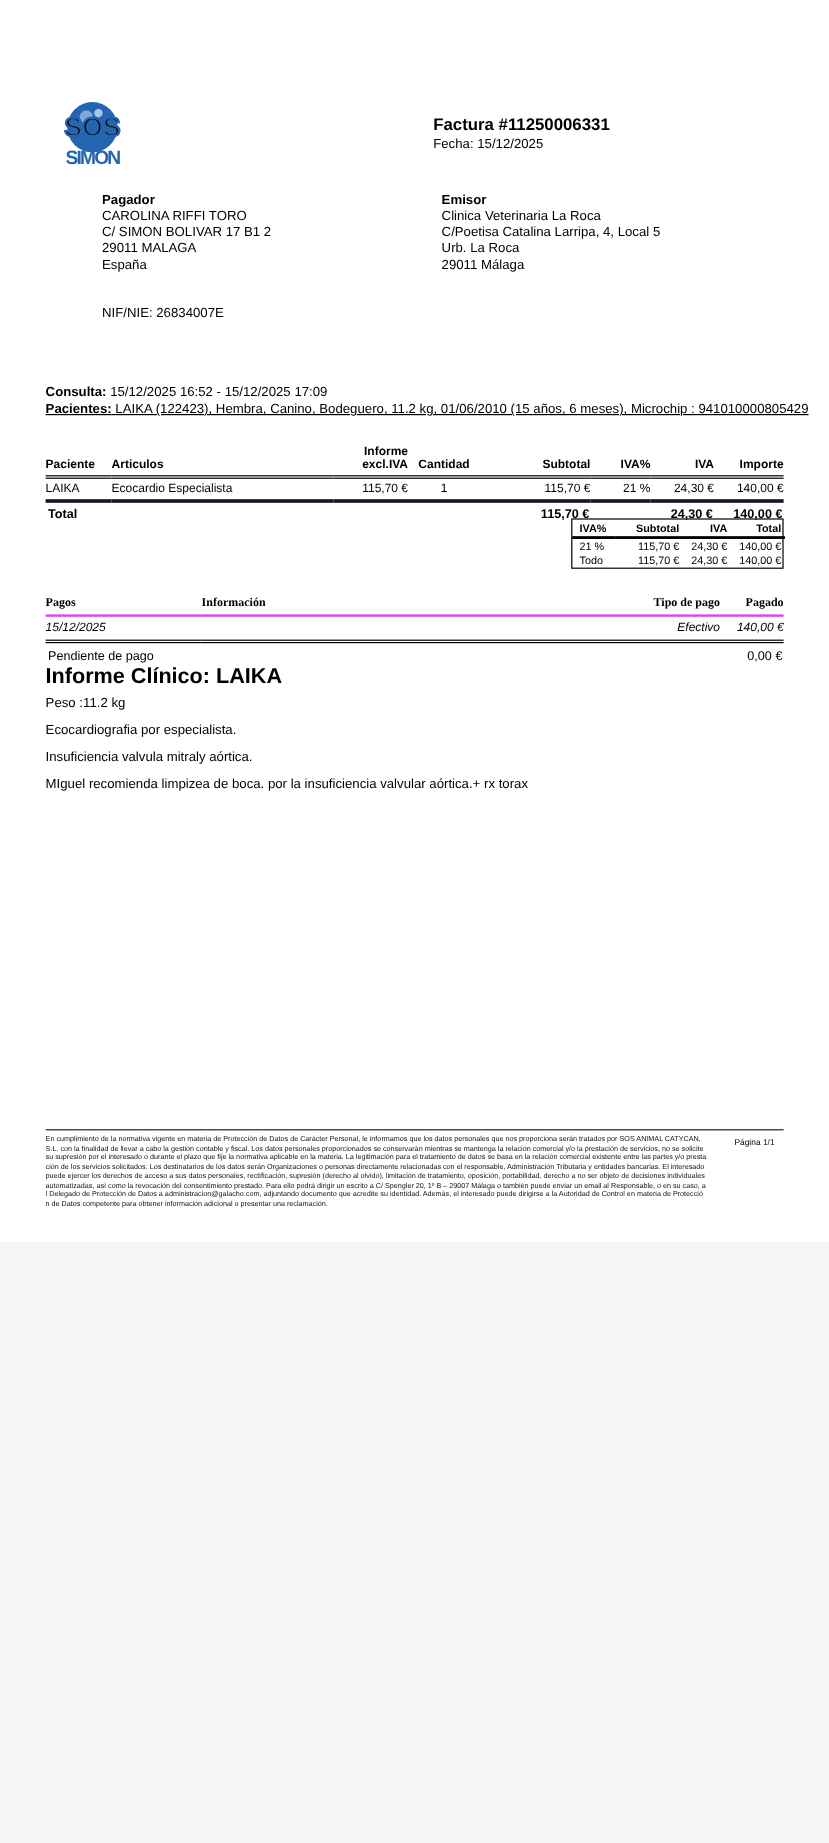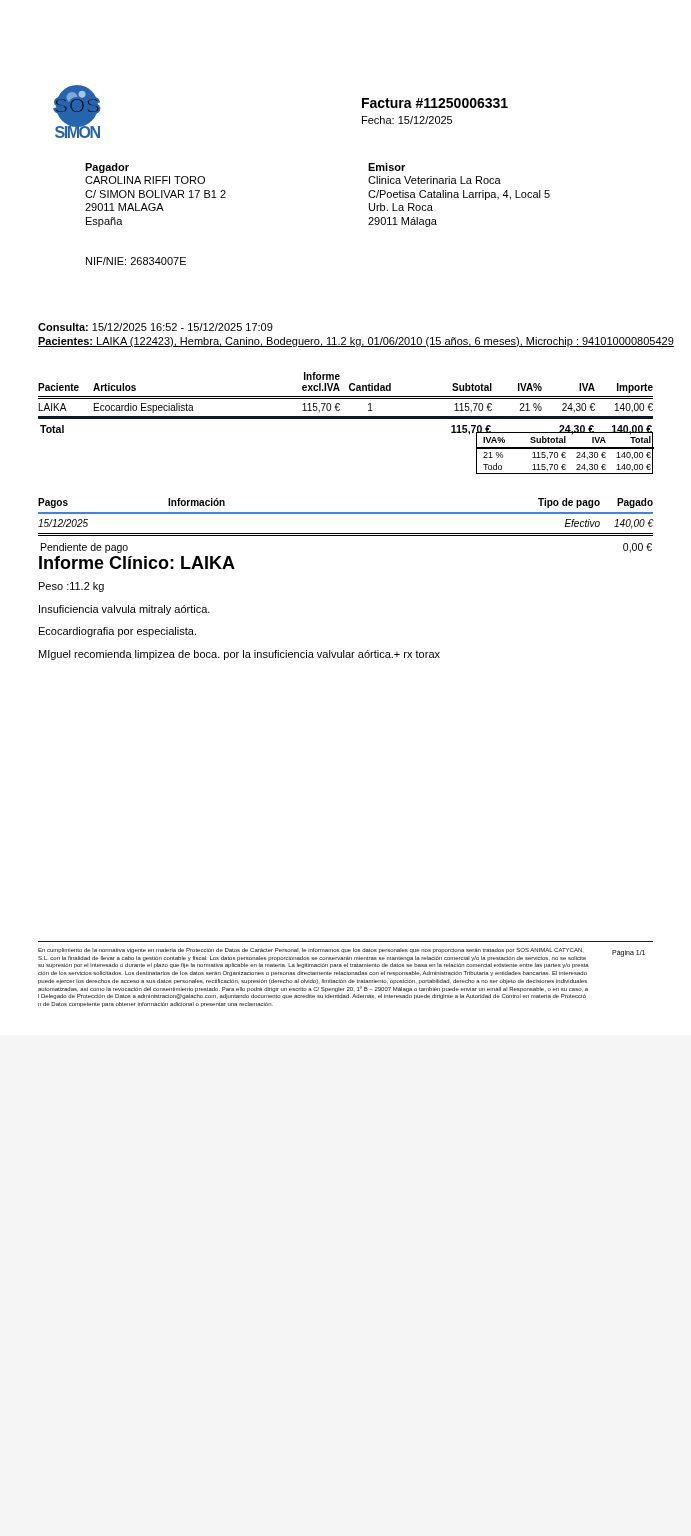--- a/index.html
+++ b/index.html
@@ -52,21 +52,21 @@
   .items .pad2 { padding-left:2px; }
   .items tr.total td { font-weight:bold; font-size:10.5px; padding-top:4px; }
 
   .taxbox { left:476px; top:432px; width:177px; border:1px solid #000; }
   .taxbox table { width:100%; font-size:9px; }
   .taxbox th { font-weight:bold; border-bottom:2px solid #000; padding:2px 3px 2px 3px; }
   .taxbox td { padding:1px 3px 1px 3px; }
   .taxbox .c1 { padding-left:6px; text-align:left; }
 
   .payments { left:38px; top:497px; width:615px; font-size:10px; }
-  .payments th { font-weight:bold; padding:0 0 4px 0; border-bottom:2px solid #3b82f6; }
+  .payments th { font-weight:bold; padding:0 0 4px 0; border-bottom:2px solid #d946ef;font-family:Liberation Serif, serif; }
   .payments td.data { padding:4px 0 4px 0; border-bottom:3px double #000;font-style:italic; }
   .payments tr.pending td { font-size:10.5px; padding-top:5px; }
   .payments .pad2 { padding-left:2px; }
 
   .report-title { left:38px; top:553px; font-size:18px; font-weight:bold; }
   .report-body { left:38px; top:580px; width:600px; font-size:11px; }
   .report-body p { margin:0 0 9.5px 0; line-height:13px; }
 
   .foot-rule { left:38px; top:941px; width:615px; height:0; border-top:1.3px solid #222; }
   .legal { left:38px; top:947px; width:575px; font-size:6px; line-height:7.7px; color:#111; }
@@ -212,22 +212,22 @@
       <tr class="pending">
         <td class="al pad2" colspan="3">Pendiente de pago</td>
         <td class="ar">0,00 €</td>
       </tr>
     </tbody>
   </table>
 
   <div class="abs report-title">Informe Clínico: LAIKA</div>
   <div class="abs report-body">
     <p>Peso :11.2 kg</p>
+    <p>Ecocardiografia por especialista.</p>
     <p>Insuficiencia valvula mitraly aórtica.</p>
-    <p>Ecocardiografia por especialista.</p>
     <p>MIguel recomienda limpizea de boca. por la insuficiencia valvular aórtica.+ rx torax</p>
   </div>
 
   <div class="abs foot-rule"></div>
   <div class="abs legal">
     <div>En cumplimiento de la normativa vigente en materia de Protección de Datos de Carácter Personal, le informamos que los datos personales que nos proporciona serán tratados por SOS ANIMAL CATYCAN,</div>
     <div>S.L. con la finalidad de llevar a cabo la gestión contable y fiscal. Los datos personales proporcionados se conservarán mientras se mantenga la relación comercial y/o la prestación de servicios, no se solicite</div>
     <div>su supresión por el interesado o durante el plazo que fije la normativa aplicable en la materia. La legitimación para el tratamiento de datos se basa en la relación comercial existente entre las partes y/o presta</div>
     <div>ción de los servicios solicitados. Los destinatarios de los datos serán Organizaciones o personas directamente relacionadas con el responsable, Administración Tributaria y entidades bancarias. El interesado</div>
     <div>puede ejercer los derechos de acceso a sus datos personales, rectificación, supresión (derecho al olvido), limitación de tratamiento, oposición, portabilidad, derecho a no ser objeto de decisiones individuales</div>

